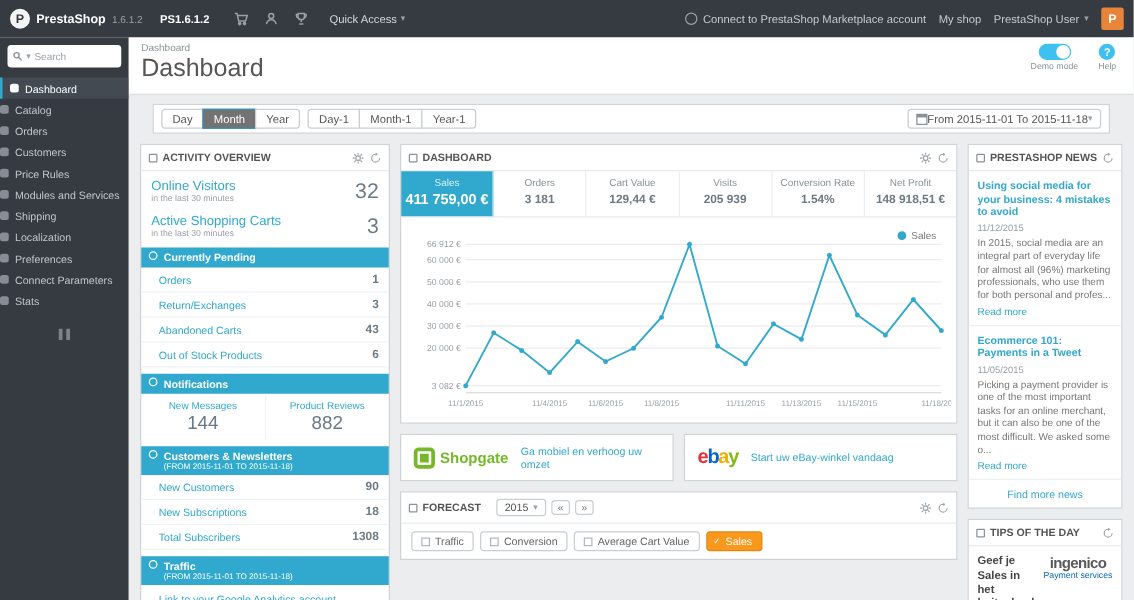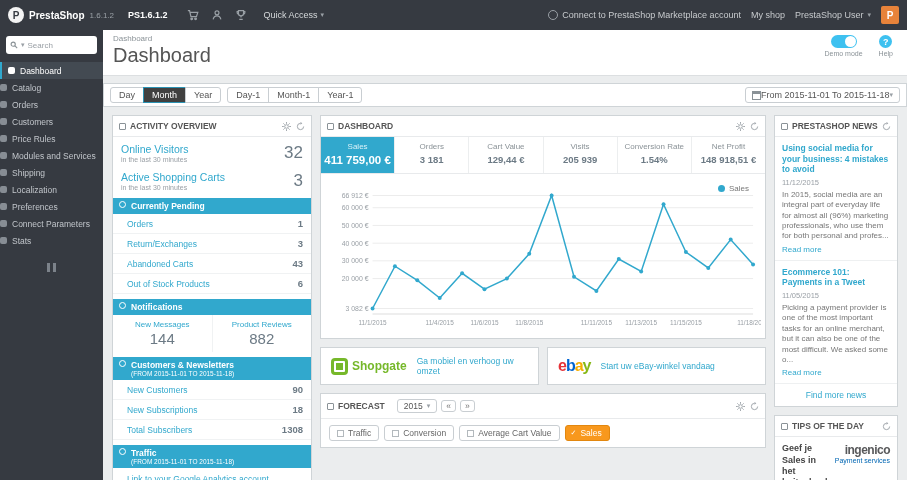--- a/index.html
+++ b/index.html
@@ -45,29 +45,29 @@
   .breadcrumb{font-size:8px;color:#8a9297}
   .page-title{font-size:20px;font-weight:normal;color:#555;margin-top:1px}
   .head-right{position:absolute;right:14px;top:5px;display:flex;gap:16px}
   .hr-item{display:flex;flex-direction:column;align-items:center;gap:2px}
   .toggle{width:26px;height:13px;background:#3ec1f0;border-radius:7px;position:relative;cursor:pointer}
   .toggle .knob{position:absolute;right:1px;top:1px;width:11px;height:11px;background:#fff;border-radius:50%}
   .tiny-label{font-size:7px;color:#8a9297}
   .help-circle{width:13px;height:13px;border-radius:50%;background:#3ec1f0;color:#fff;font-size:9px;font-weight:bold;
     display:flex;align-items:center;justify-content:center;cursor:pointer}
 
-  .toolbar{background:#fff;border:1px solid #cfd4d7;margin:7px 0 0;height:24px;display:flex;align-items:center;
+  .toolbar{background:#fff;border:1px solid #cfd4d7;margin:7px 19px 0;height:24px;display:flex;align-items:center;
     justify-content:space-between;padding:0 6px}
   .btn-groups{display:flex;gap:6px}
   .btn-group{display:flex}
   .tb-btn{font-family:"Liberation Sans",sans-serif;font-size:9px;color:#555;background:#fff;border:1px solid #c9ced2;
     padding:2px 8px;cursor:pointer;margin-left:-1px}
   .btn-group .tb-btn:first-child{border-radius:3px 0 0 3px;margin-left:0}
   .btn-group .tb-btn:last-child{border-radius:0 3px 3px 0}
-  .tb-btn.active{background:#404040;border-color:#2b93b4;color:#fff}
+  .tb-btn.active{background:#737373;border-color:#2b93b4;color:#fff}
   .date-range{display:flex;align-items:center;gap:0;border:1px solid #c9ced2;border-radius:3px;background:#fff;
     padding:2px 6px;font-size:9px;color:#555;cursor:pointer}
   .cal-icon{width:9px;height:9px;border:1px solid #8a9297;border-top:3px solid #8a9297;display:inline-block}
 
   .content{display:flex;gap:8px;padding:8px 9px;align-items:flex-start}
   .col-left{width:200px;flex:0 0 auto}
   .col-center{flex:1;min-width:0}
   .col-right{width:124px;flex:0 0 auto}
 
   .panel{background:#fff;border:1px solid #cfd4d7;margin-bottom:8px}
@@ -134,21 +134,21 @@
   
   .article{padding:6px 7px;border-bottom:1px solid #eef0f1}
   .article-title{color:#31a8cd;font-weight:bold;font-size:8.5px;line-height:1.25;display:block}
   .article-date{font-size:7.5px;color:#9aa0a6;margin:3px 0}
   .article-excerpt{font-size:8px;color:#777;line-height:1.3}
   .read-more{display:block;color:#31a8cd;font-size:8px;margin-top:3px}
   .find-more{display:block;text-align:center;color:#31a8cd;font-size:8.5px;padding:6px}
   .tips-body{padding:6px 7px}
   .tips-top{display:flex;gap:6px;align-items:flex-start}
   .tips-heading{font-weight:bold;font-size:9px;color:#444;line-height:1.25;flex:1}
-  .ingenico{text-align:right}
+  .ingenico{text-align:center}
   .ingenico-name{font-weight:bold;font-size:12px;color:#58595b;letter-spacing:-0.5px;display:block}
   .ingenico-sub{font-size:7px;color:#0066b3;display:block}
 </style>
 </head>
 <body>
 
 <div class="topbar">
   <div class="brand">
     <span class="brand-circle">P</span>
     <span class="brand-name">PrestaShop</span>

